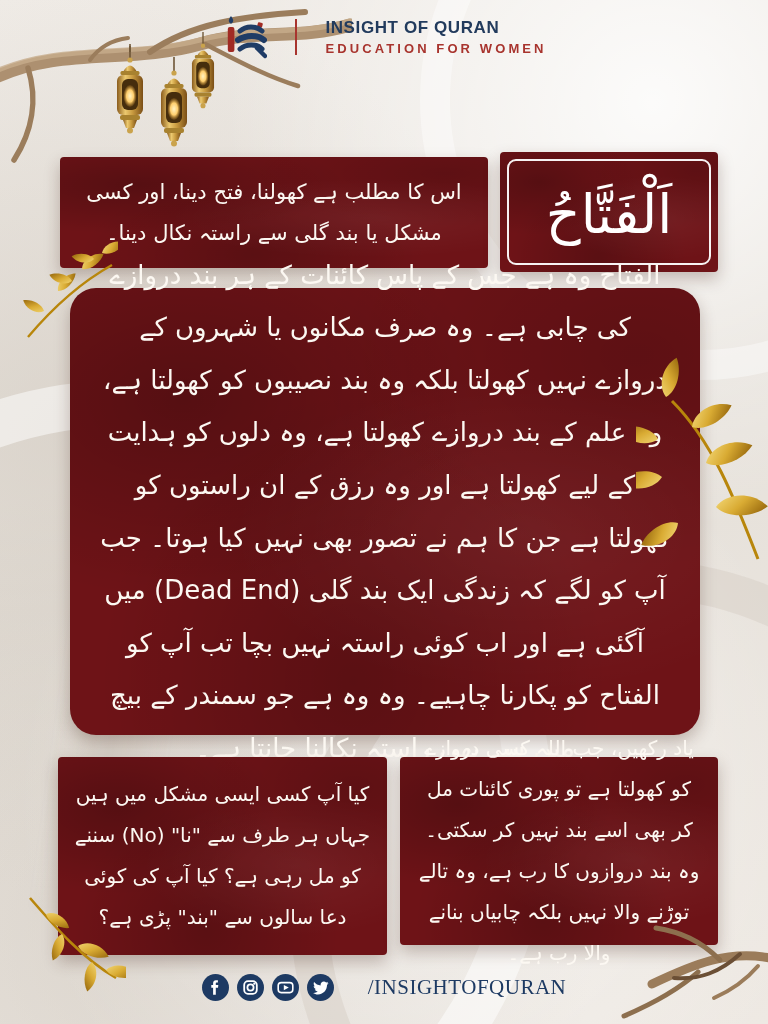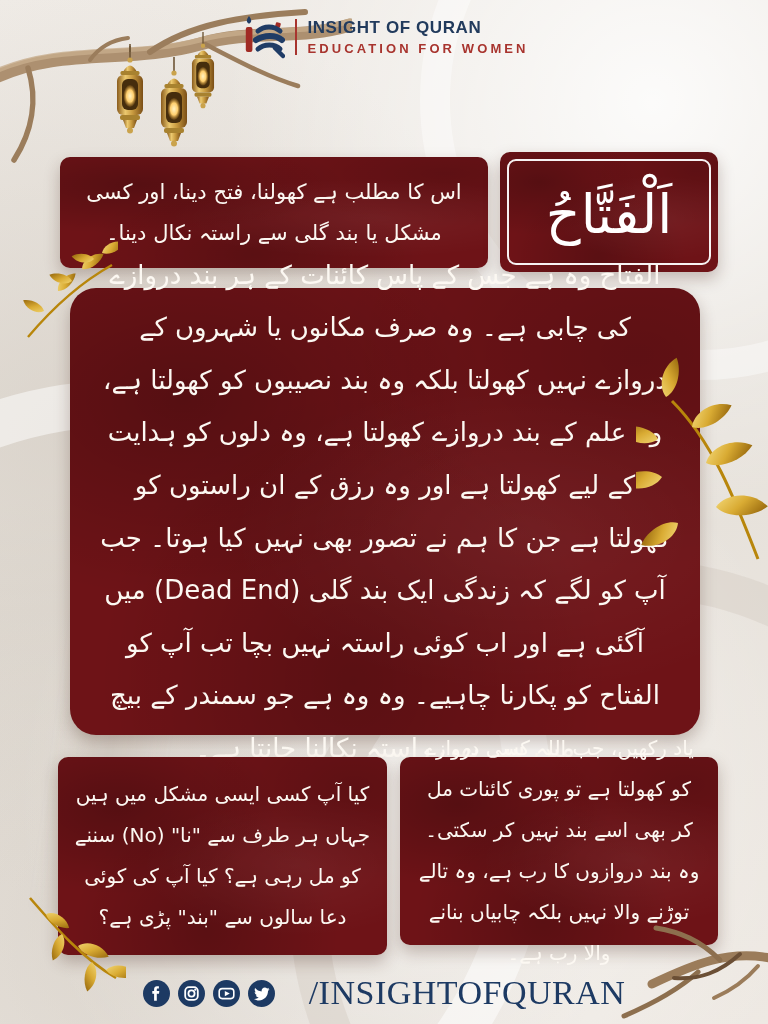--- a/index.html
+++ b/index.html
@@ -18,21 +18,21 @@
   .arc{position:absolute;border-radius:50%;pointer-events:none;}
   .arc1{width:760px;height:760px;left:-300px;top:380px;border:46px solid rgba(255,255,255,.5);}
   .arc2{width:620px;height:620px;left:290px;top:560px;border:38px solid rgba(213,205,195,.45);}
   .arc3{width:500px;height:500px;left:420px;top:-180px;border:30px solid rgba(255,255,255,.4);}
   .streak{position:absolute;left:70px;top:300px;width:120px;height:620px;pointer-events:none;
     background:linear-gradient(90deg,transparent,rgba(196,187,176,.35),transparent);
     transform:rotate(8deg);filter:blur(2px);}
 
   
   .mbox{
-    position:absolute;background-color:#6e1317;border-radius:10px;z-index:2;
+    position:absolute;background-color:#6e1317;border-radius:4px;z-index:2;
     background-image:
       radial-gradient(ellipse at 18% 25%, rgba(0,0,0,.22), transparent 42%),
       radial-gradient(ellipse at 72% 55%, rgba(255,255,255,.05), transparent 46%),
       radial-gradient(ellipse at 45% 88%, rgba(0,0,0,.18), transparent 52%),
       radial-gradient(ellipse at 90% 15%, rgba(0,0,0,.15), transparent 40%);
     box-shadow:0 7px 16px rgba(70,35,25,.28);
     display:flex;align-items:center;justify-content:center;
   }
   .urdu{direction:rtl;color:#fcf8f2;text-align:center;font-family:"DejaVu Sans",sans-serif;}
 
@@ -45,34 +45,34 @@
 
   .box-main{left:70px;top:288px;width:630px;height:447px;border-radius:26px;padding:18px 30px;box-sizing:border-box;}
   .box-main .urdu{font-size:26px;line-height:2.02;}
 
   .box-q{left:58px;top:757px;width:329px;height:198px;padding:10px 16px;box-sizing:border-box;}
   .box-q .urdu{font-size:20px;line-height:2.05;}
   .box-r{left:400px;top:757px;width:318px;height:188px;padding:10px 14px;box-sizing:border-box;}
   .box-r .urdu{font-size:20px;line-height:2.05;}
 
   
-  .header{position:absolute;top:14px;left:0;width:100%;display:flex;justify-content:center;align-items:center;gap:10px;z-index:2;}
+  .header{position:absolute;top:14px;left:0;width:100%;display:flex;justify-content:center;align-items:center;gap:28px;z-index:2;}
   .logo-divider{width:2px;height:36px;background:#a8342e;}
   .brand-text{display:flex;flex-direction:column;gap:3px;}
   .brand-name{color:#223b5d;font-weight:bold;font-size:17px;letter-spacing:.6px;font-family:"Liberation Sans","DejaVu Sans",sans-serif;}
   .brand-tagline{color:#a8342e;font-weight:bold;font-size:13px;letter-spacing:3.1px;font-family:"Liberation Sans","DejaVu Sans",sans-serif;}
 
   
   .deco{position:absolute;pointer-events:none;}
   .z3{z-index:3;}
 
   
   .footer{position:absolute;left:0;top:974px;width:100%;display:flex;justify-content:center;align-items:center;gap:8px;z-index:2;}
   .soc{width:27px;height:27px;border-radius:50%;background:#1d3a63;display:flex;align-items:center;justify-content:center;cursor:pointer;}
-  .handle{color:#1d3a63;font-family:"Liberation Serif","DejaVu Serif",serif;font-size:34px;letter-spacing:.5px;margin-left:26px;}
+  .handle{color:#1d3a63;font-family:"Liberation Serif","DejaVu Serif",serif;font-size:21px;letter-spacing:.5px;margin-left:26px;}
 </style>
 </head>
 <body>
 
 <div class="page">
 
   <div class="arc arc1"></div>
   <div class="arc arc3"></div>
   <div class="arc arc2"></div>
   <div class="streak"></div>

